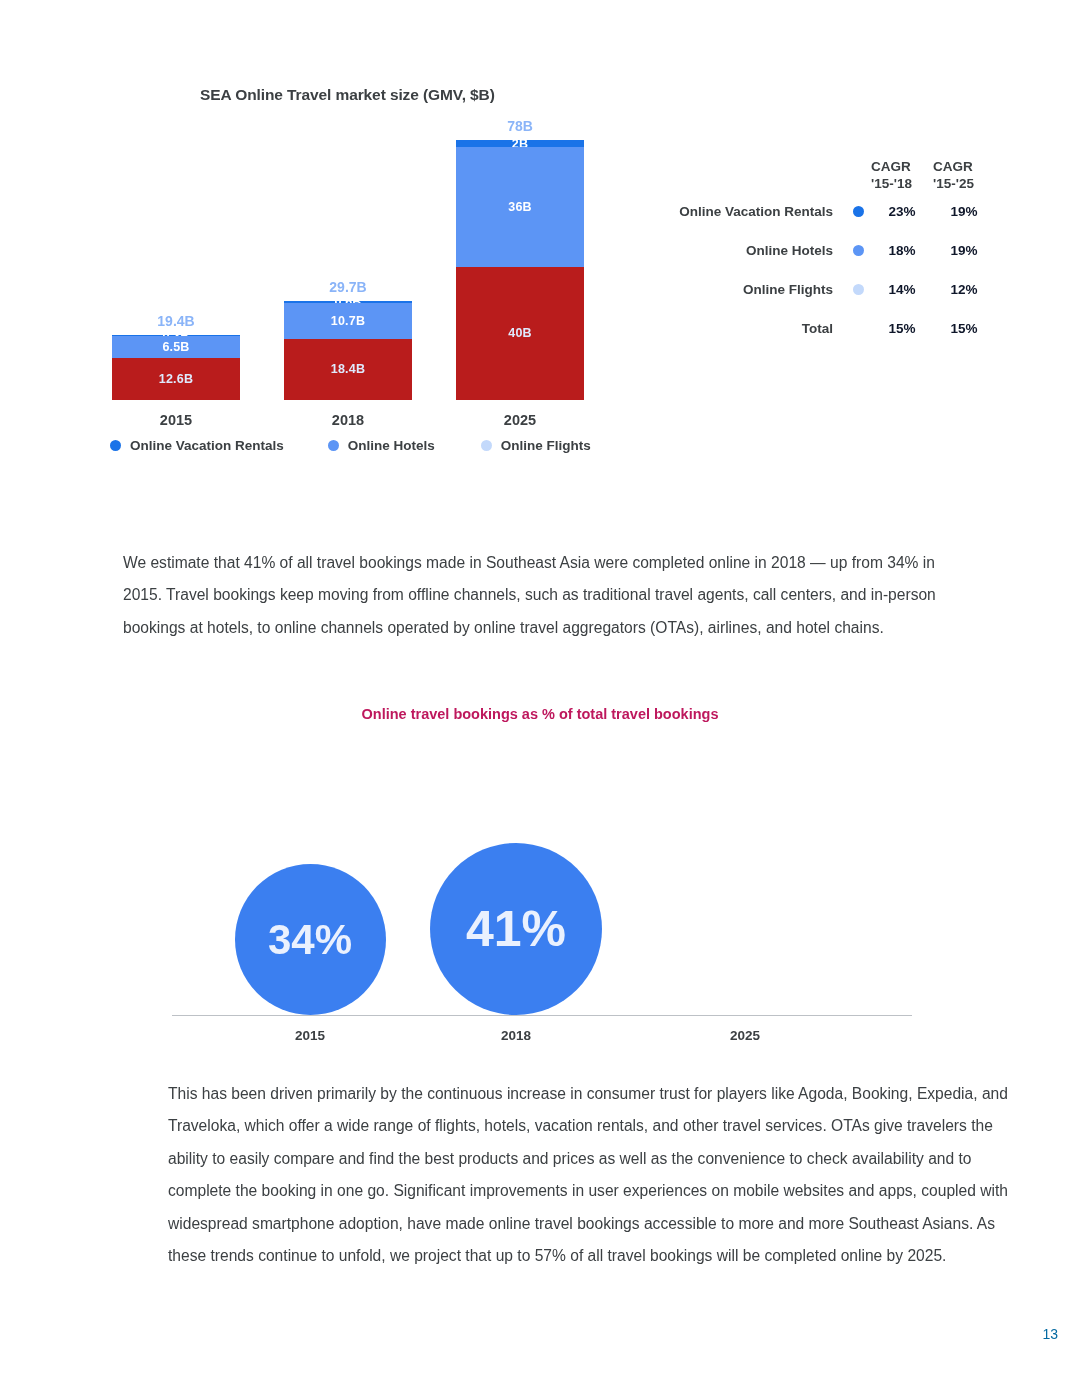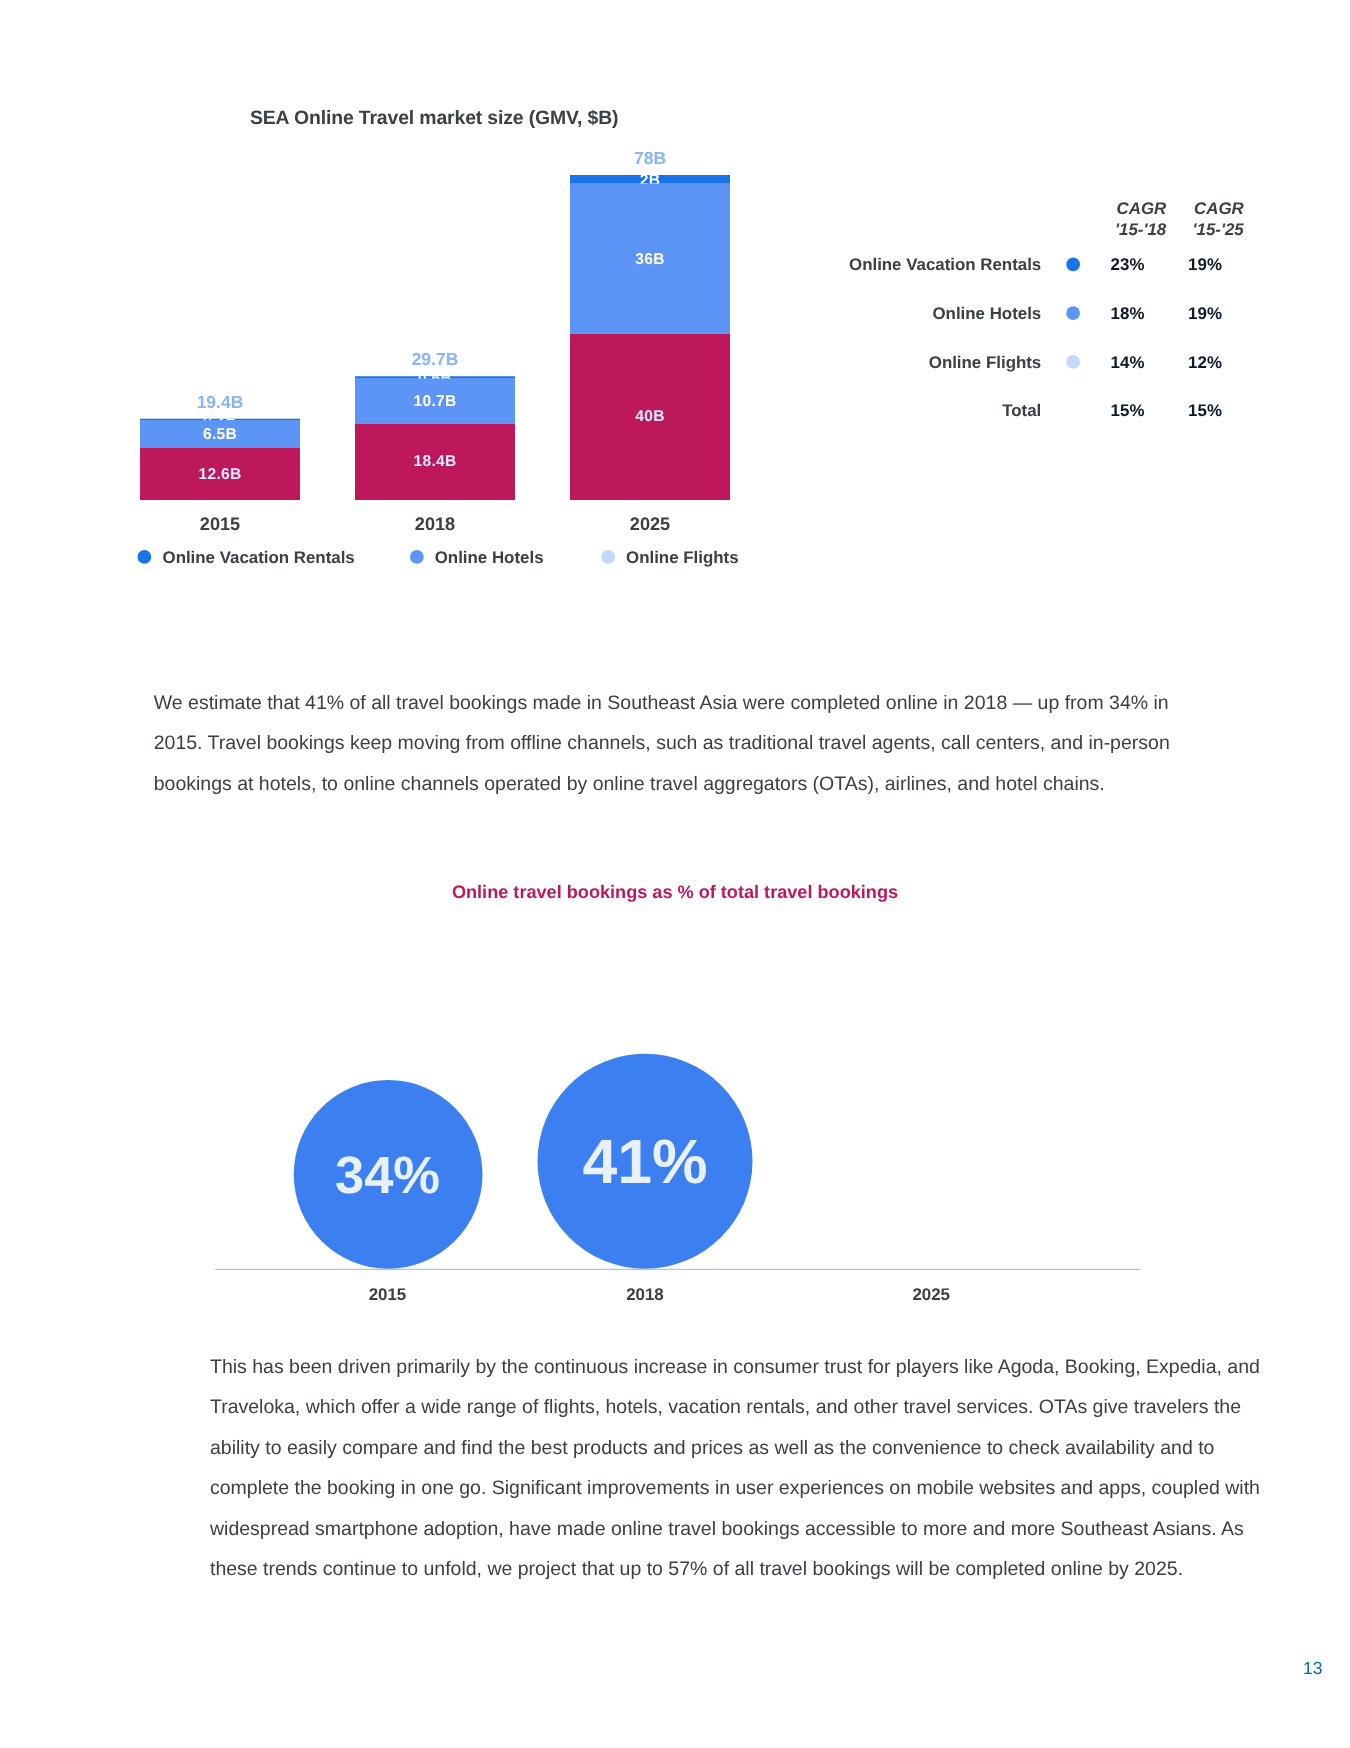--- a/index.html
+++ b/index.html
@@ -64,21 +64,21 @@
   }
   .bar-seg-label {
     font-size: 12.5px;
     font-weight: bold;
     color: #ffffff;
     letter-spacing: 0.2px;
     white-space: nowrap;
   }
   .seg-rentals { background: #1a73e8; }
   .seg-hotels  { background: #5c95f5; }
-  .seg-flights { background: #be185d; }
+  .seg-flights { background: #b91c1c; }
   .seg-flights .bar-seg-label { color: #dfeafd; }
   .bar-total {
     position: absolute;
     width: 100%;
     text-align: center;
     font-size: 14px;
     font-weight: bold;
     color: #8ab4f8;
     white-space: nowrap;
   }
@@ -125,26 +125,25 @@
     top: 158px;
     width: 345px;
   }
   .cagr-head {
     display: flex;
     align-items: flex-end;
     justify-content: flex-end;
   }
   .cagr-head-cell {
     width: 62px;
-    text-align: right;
+    text-align: left;
     font-size: 13.5px;
     font-weight: bold;
     color: #3c4043;
     line-height: 17px;
-    font-style: italic;
   }
   .cagr-head-cell span { display: block; }
   .cagr-row {
     display: flex;
     align-items: center;
     justify-content: flex-end;
     height: 39px;
   }
   .cagr-label {
     flex: 1;

